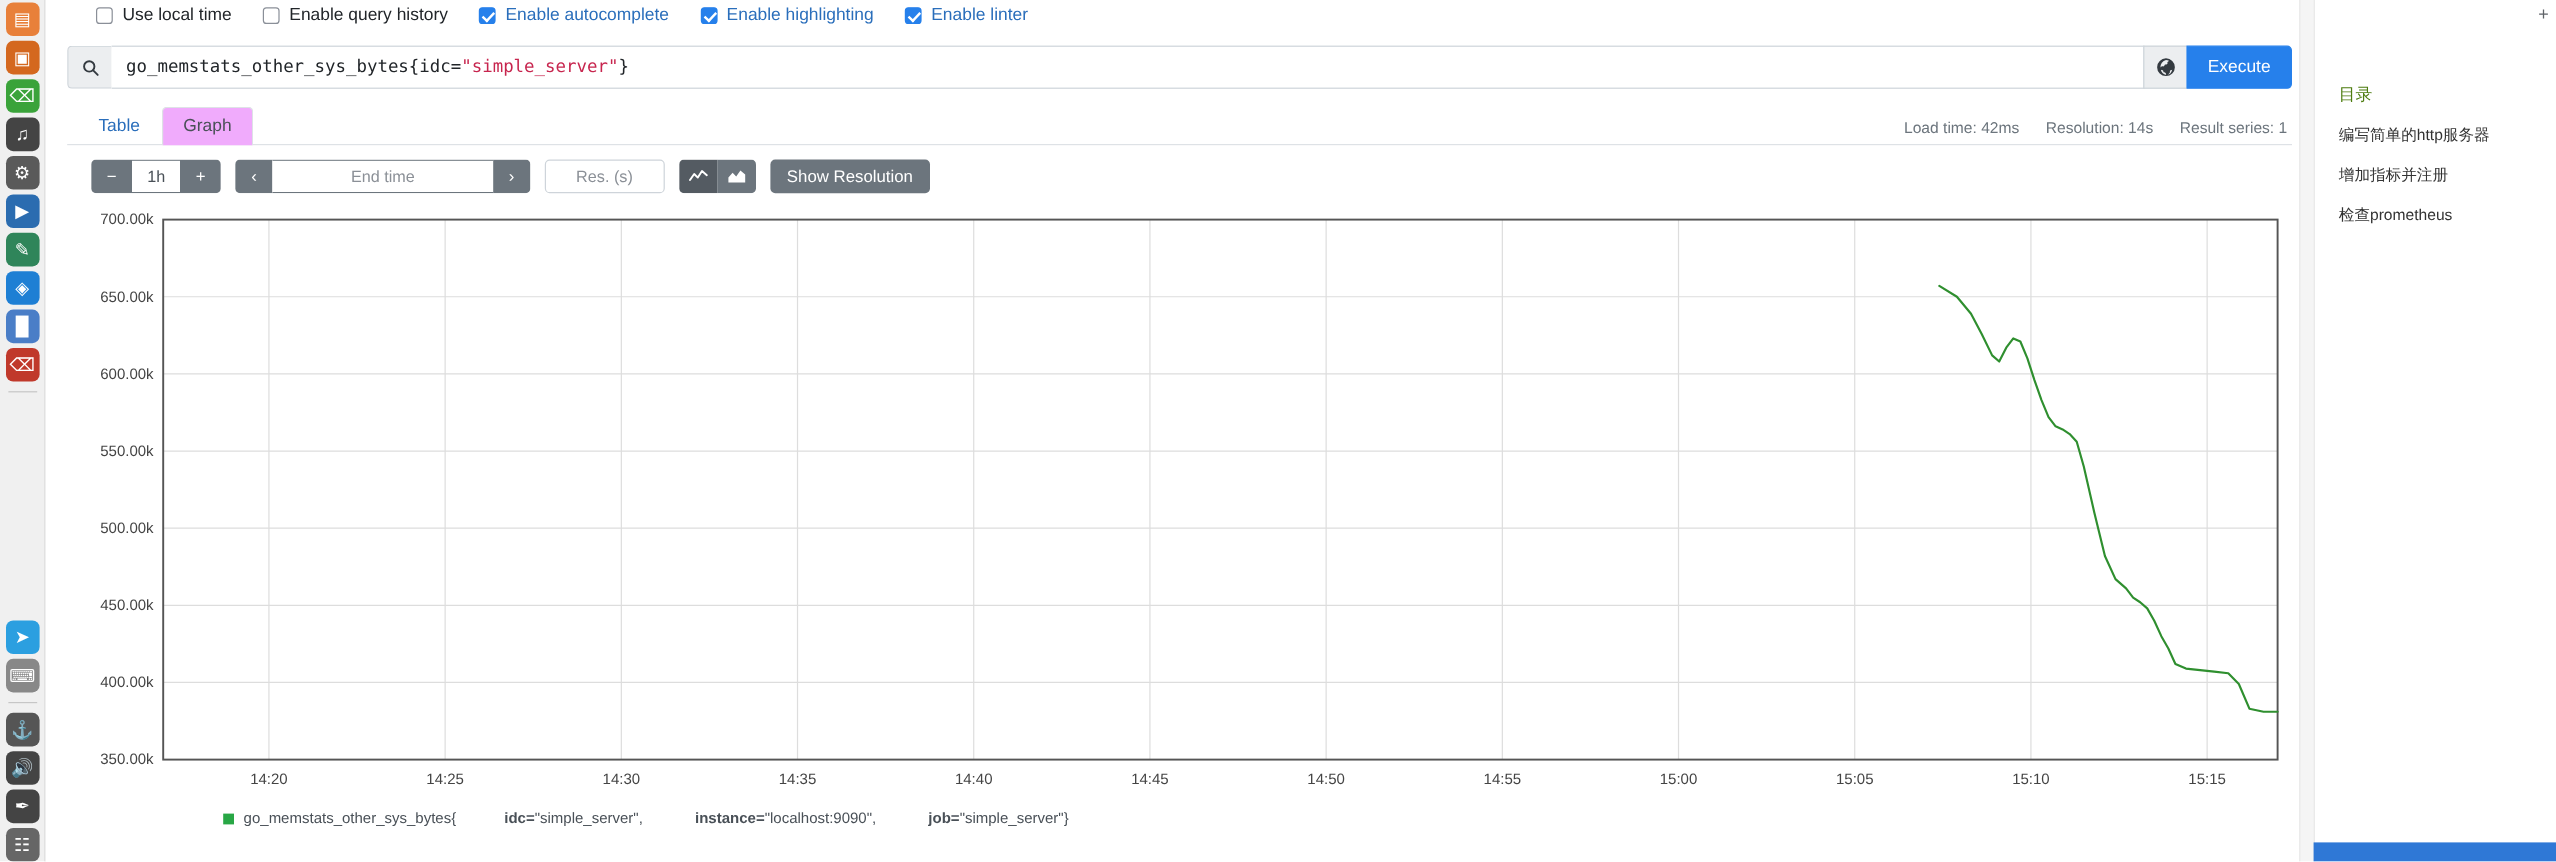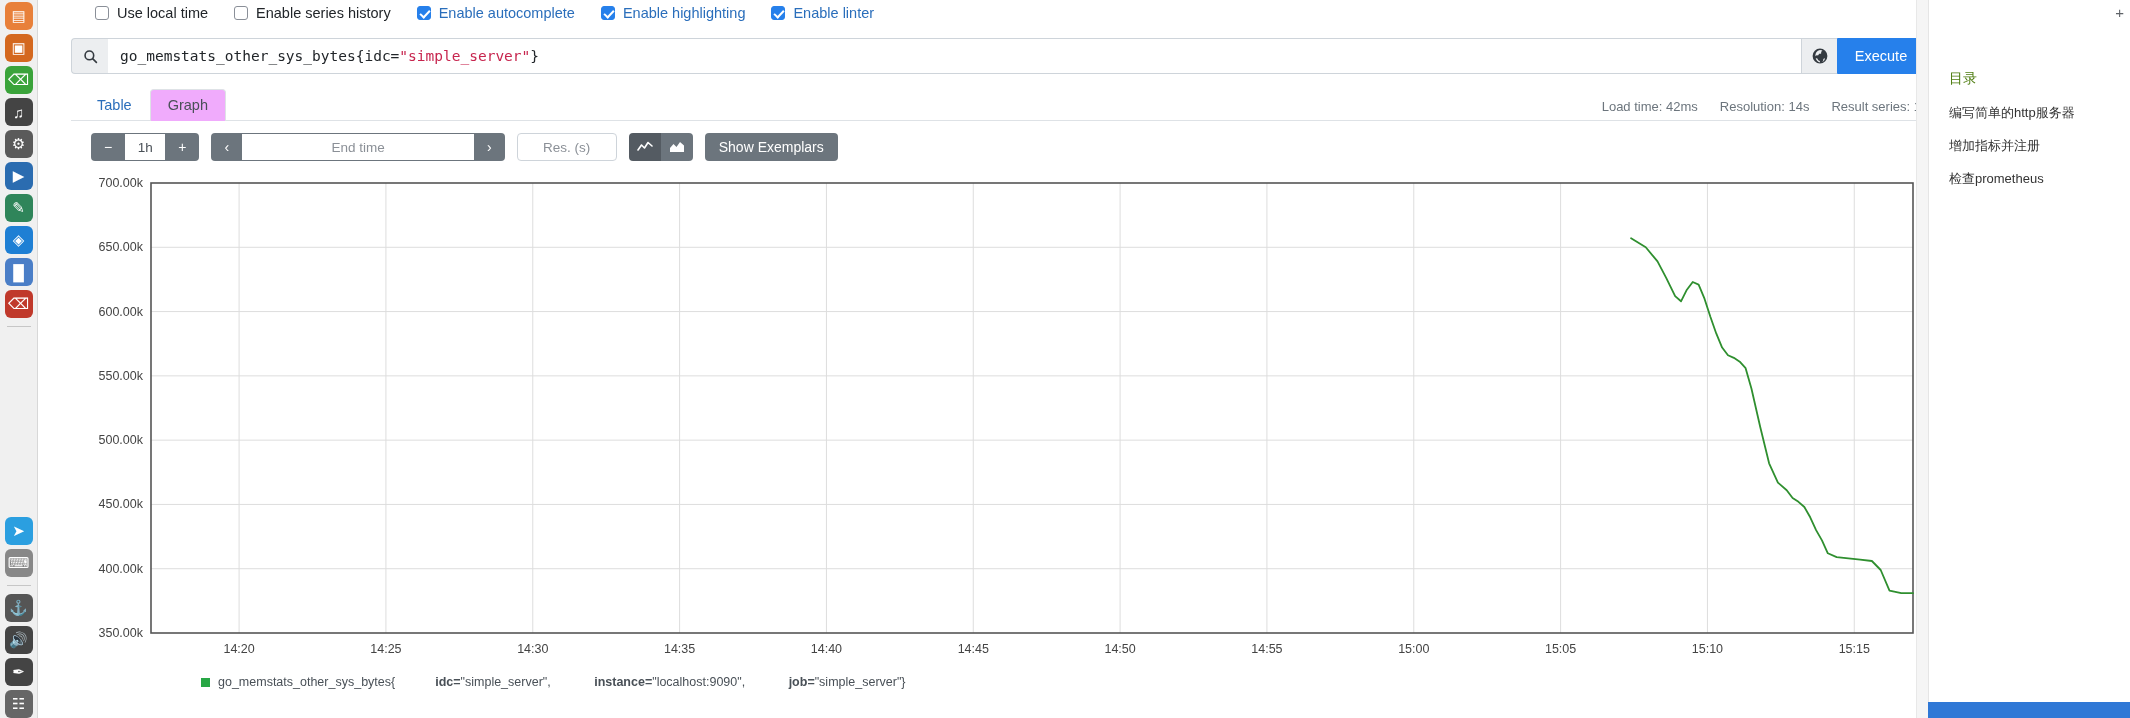--- a/index.html
+++ b/index.html
@@ -23,21 +23,21 @@
     width: 28px; height: 28px; border-radius: 6px;
     display: flex; align-items: center; justify-content: center;
     font-size: 15px; color: #fff; flex: 0 0 auto;
     position: relative;
   }
   .dock-sep { width: 24px; height: 1px; background: #c6c6c6; margin: 4px 0; }
   .dock-spacer { flex: 1 1 auto; }
 
   
   .main {
-    position: absolute; left: 53px; top: 0;
+    position: absolute; left: 38px; top: 0;
     width: 1890px; height: 718px; background: #fff;
     padding: 0 18px;
   }
 
   
   .opts-row {
     display: flex; align-items: center; gap: 26px;
     height: 26px; padding-left: 24px; margin-top: 0px;
   }
   .opt { display: flex; align-items: center; gap: 8px; }
@@ -108,21 +108,21 @@
   .gbtn {
     background: #6c757d; color: #fff; border: none;
     display: flex; align-items: center; justify-content: center;
     font-size: 14px; padding: 0 13px; font-family: inherit;
   }
   .gfield {
     background: #fff; color: #495057; border-top: 1px solid #6c757d; border-bottom: 1px solid #6c757d;
     display: flex; align-items: center; justify-content: center;
     font-size: 13.5px; min-width: 40px; padding: 0 8px;
   }
-  .gfield.wide { width: 232px; color: #8b9097; }
+  .gfield.wide { width: 184px; color: #8b9097; }
   .res-box {
     height: 28px; width: 100px; border: 1px solid #ced4da; border-radius: 4px;
     background: #fff; color: #8b9097; font-size: 13.5px;
     display: flex; align-items: center; justify-content: center;
   }
   .icon-group { display: flex; height: 28px; border-radius: 4px; overflow: hidden; }
   .ibtn {
     width: 32px; background: #6c757d;
     display: flex; align-items: center; justify-content: center;
   }
@@ -199,21 +199,21 @@
 
   <div class="main">
 
     <div class="opts-row" id="optsRow">
         <div class="opt">
           <span class="cbox"></span>
           <span class="opt-label">Use local time</span>
         </div>
         <div class="opt">
           <span class="cbox"></span>
-          <span class="opt-label">Enable series history</span>
+          <span class="opt-label">Enable query history</span>
         </div>
         <div class="opt">
           <span class="cbox on"></span>
           <span class="opt-label blue">Enable autocomplete</span>
         </div>
         <div class="opt">
           <span class="cbox on"></span>
           <span class="opt-label blue">Enable highlighting</span>
         </div>
         <div class="opt">
@@ -269,21 +269,21 @@
           <svg width="16" height="14" viewBox="0 0 16 14" fill="none" stroke="#fff" stroke-width="1.6" stroke-linecap="round" stroke-linejoin="round">
             <polyline points="1,10 4.5,5 7.5,8 11,2.5 15,6"></polyline>
           </svg>
         </div>
         <div class="ibtn">
           <svg width="16" height="14" viewBox="0 0 16 14" fill="#fff">
             <path d="M1 12 L1 8 L4.5 4 L7.5 7 L11 2 L15 5.5 L15 12 Z"></path>
           </svg>
         </div>
       </div>
-      <div class="exemplar-btn">Show Exemplars</div>
+      <div class="exemplar-btn">Show Resolution</div>
     </div>
 
     <div class="chart-wrap">
       <svg class="chart-svg" id="chartSvg" width="1840" height="500">
           <line x1="60" y1="74.28571428571433" x2="1822" y2="74.28571428571433" stroke="#dddddd" stroke-width="1"></line>
           <line x1="60" y1="138.57142857142856" x2="1822" y2="138.57142857142856" stroke="#dddddd" stroke-width="1"></line>
           <line x1="60" y1="202.8571428571429" x2="1822" y2="202.8571428571429" stroke="#dddddd" stroke-width="1"></line>
           <line x1="60" y1="267.14285714285717" x2="1822" y2="267.14285714285717" stroke="#dddddd" stroke-width="1"></line>
           <line x1="60" y1="331.42857142857144" x2="1822" y2="331.42857142857144" stroke="#dddddd" stroke-width="1"></line>
           <line x1="60" y1="395.7142857142857" x2="1822" y2="395.7142857142857" stroke="#dddddd" stroke-width="1"></line>

